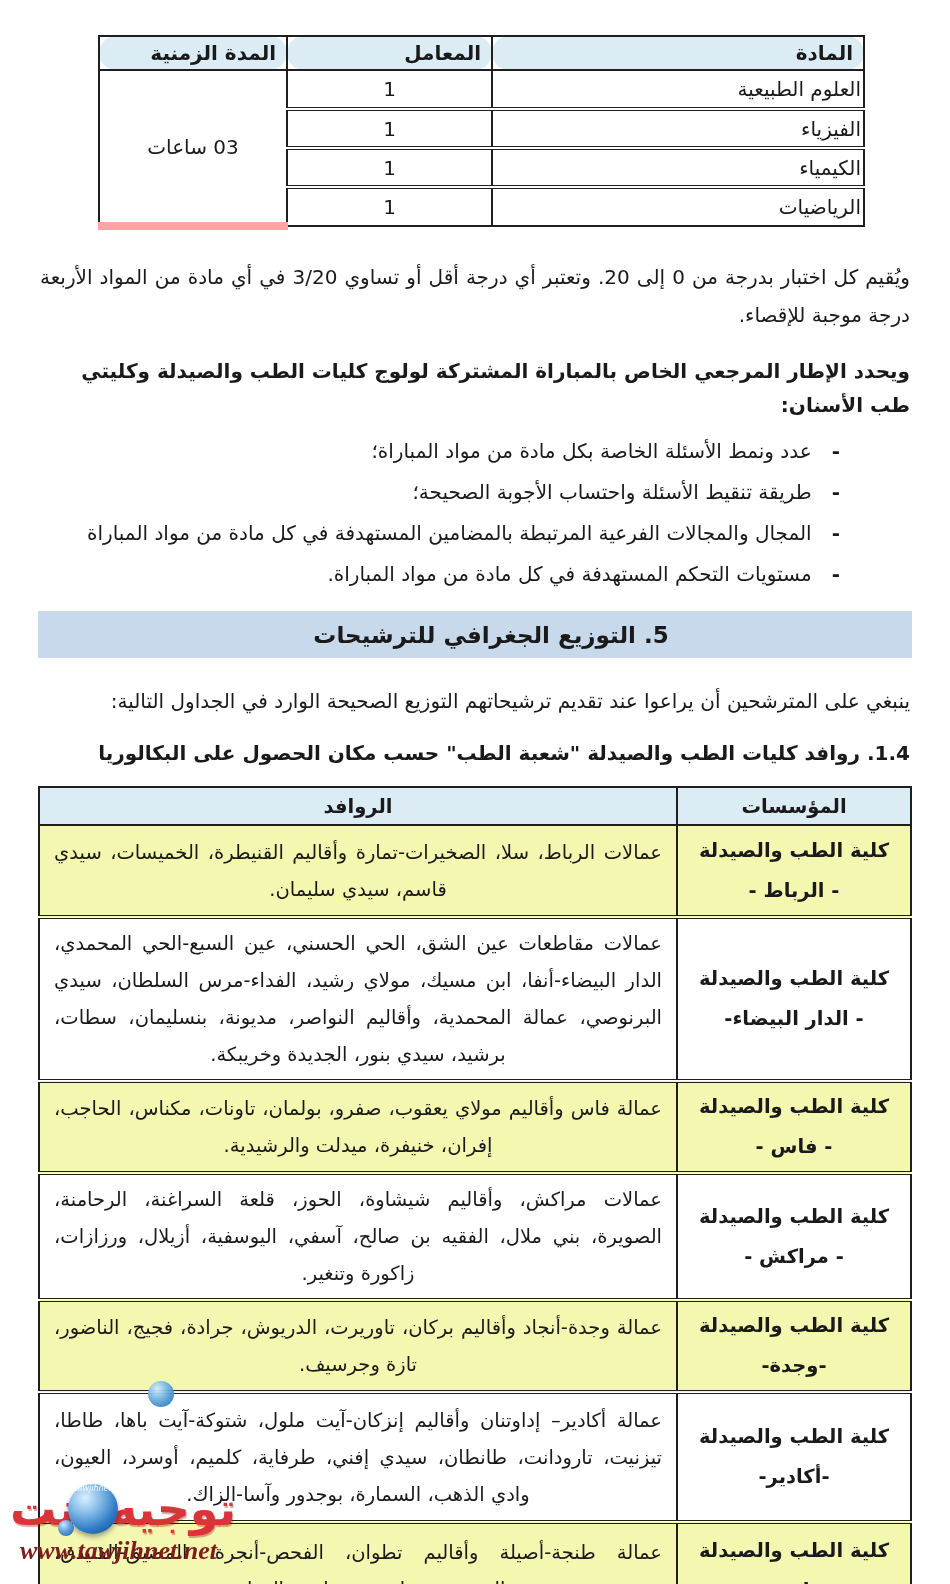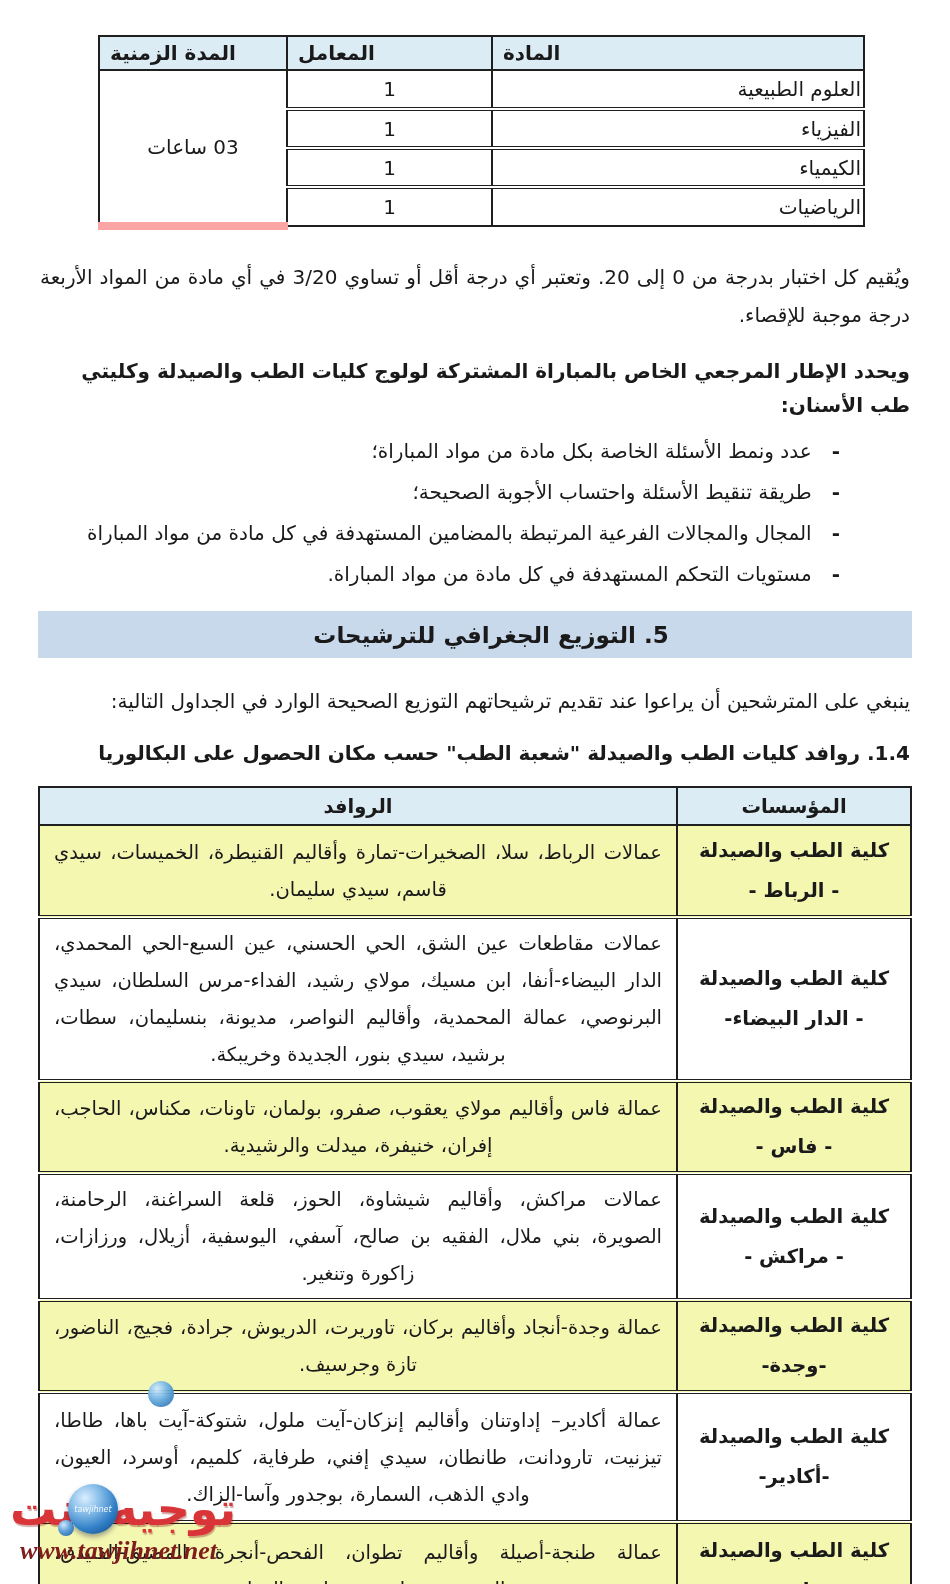--- a/index.html
+++ b/index.html
@@ -25,21 +25,22 @@
   .exam-table th,.exam-table td{
     border:2px solid #1f1f1f;
     font-size:20px;
     padding:4px 10px;
     box-sizing:border-box;
   }
   .exam-table th{
     background:var(--th-bg,#dcecf5);
     font-weight:700;
     height:24px;
-    text-align:left;
+    text-align:right;
+    border-radius:20px;
   }
   .exam-table td{height:39px;}
   .exam-table td.sub{text-align:right;padding-right:2px;border-bottom:4px double #1f1f1f;}
   .exam-table td.coef{text-align:center;border-bottom:4px double #1f1f1f;}
   .exam-table tr:last-child td{border-bottom:2px solid #1f1f1f;}
   .exam-table td.dur{text-align:center;font-weight:400;border-bottom:8px solid #fca5a5;}
   
   .para{
     font-size:20px;
     line-height:38px;
@@ -134,21 +135,21 @@
     text-shadow:1px 2px 1px rgba(130,10,10,.35);
     letter-spacing:-1px;
   }
   .logo-sphere{
     position:relative;
     width:50px;height:50px;
     margin:0 -8px;
     border-radius:50%;
     background:radial-gradient(circle at 34% 28%, #dcefff 0%, #85bce8 32%, #2f7ec6 64%, #143f74 100%);
     box-shadow:0 3px 5px rgba(0,0,50,.35);
-    display:flex;align-items:center;justify-content:center;
+    display:flex;align-items:flex-start;justify-content:center;
     flex:0 0 auto;
   }
   .sphere-label{
     color:#ffffff;font-size:8px;font-style:italic;
     direction:ltr;opacity:.9;
   }
   .mini-ball{
     position:absolute;
     left:-10px;bottom:-2px;
     width:16px;height:16px;border-radius:50%;

